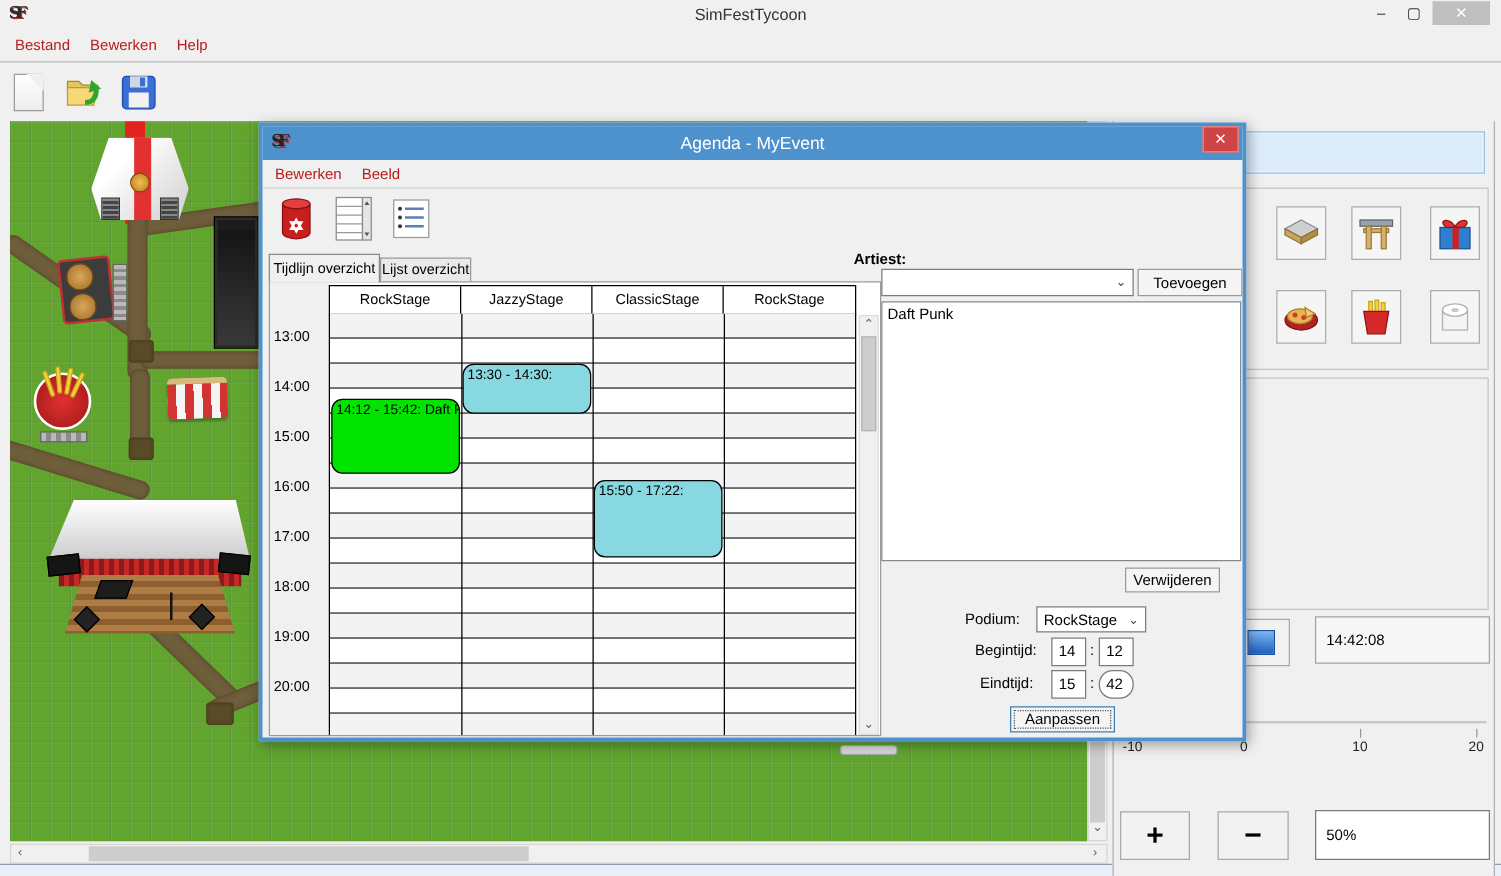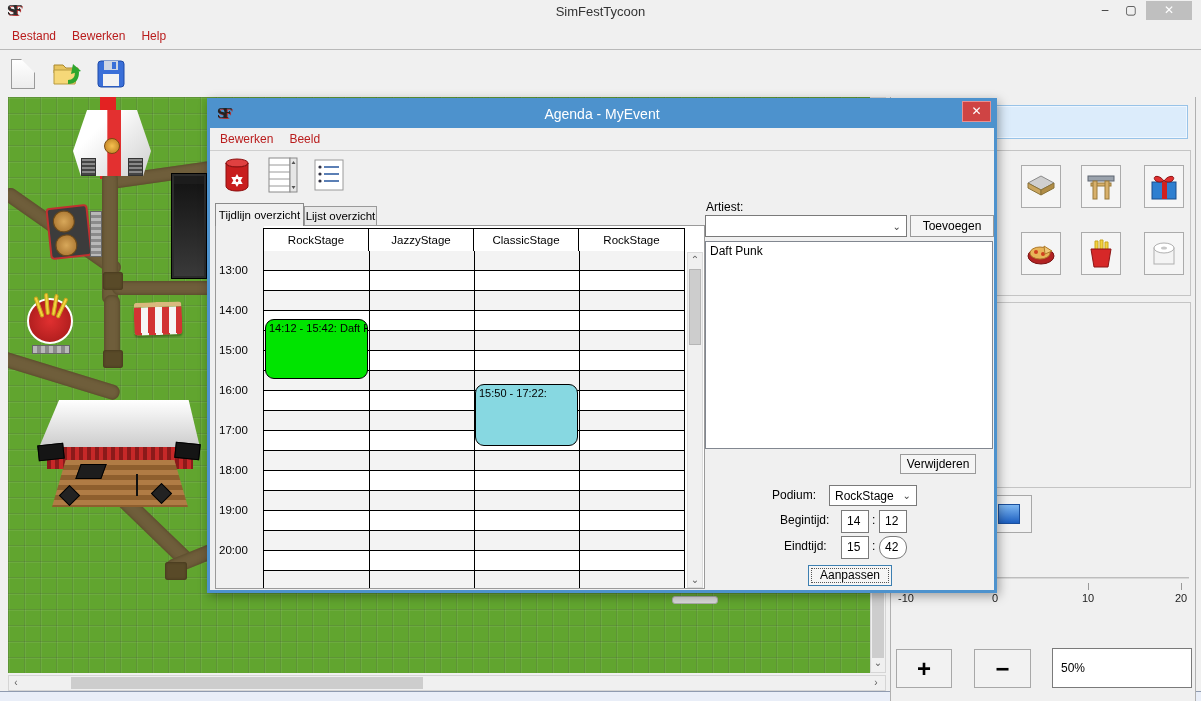--- a/index.html
+++ b/index.html
@@ -288,20 +288,21 @@
         <ellipse cx="14" cy="8" rx="10" ry="5" fill="#ffffff" stroke="#b0b0b0"></ellipse>
         <ellipse cx="14" cy="8" rx="3" ry="1.6" fill="#c8c8c8"></ellipse>
       </svg>
     </div>
 
     <div class="groupbox abs" style="left:3px;top:205px;width:297px;height:186px;"></div>
 
     <div id="run-btn" class="abs">
       <div id="run-square"></div>
     </div>
+    <div id="clock-box" class="abs">14:42:08</div>
 
     <div id="slider-track" class="abs"></div>
     <div id="ticks"></div>
 
     <div class="zoom-btn abs" style="left:5px;width:56px;">+</div>
     <div class="zoom-btn abs" style="left:83px;width:57px;">−</div>
     <div id="zoom-box" class="abs">50%</div>
   <div class="tick" style="left: 15px;"></div>
       <div class="tick-label" style="left: 0px;">-10</div>
       <div class="tick" style="left: 104px;"></div>
@@ -376,38 +377,39 @@
           <div class="grid-row" style="top: 220px;"></div>
           <div class="grid-row alt" style="top: 240px;"></div>
           <div class="grid-row" style="top: 260px;"></div>
           <div class="grid-row alt" style="top: 280px;"></div>
           <div class="grid-row" style="top: 300px;"></div>
           <div class="grid-row alt" style="top: 320px;"></div>
           <div class="v-line" style="left: 105px;"></div>
           <div class="v-line" style="left: 210px;"></div>
           <div class="v-line" style="left: 315px;"></div>
           <div class="event" style="left: 1px; width: 103px; top: 68px; height: 60px; background: rgb(0, 228, 0);">14:12 - 15:42: Daft Punk</div>
+          <div class="event" style="left: 106px; width: 103px; top: 40px; height: 40px; background: rgb(135, 216, 225);">13:30 - 14:30:</div>
           <div class="event" style="left: 211px; width: 103px; top: 133.333px; height: 61.3333px; background: rgb(135, 216, 225);">15:50 - 17:22:</div>
         </div>
       <div id="grid-scroll" class="abs">
         <div class="sb-arrow" style="left:0;top:0;">⌃</div>
         <div class="sb-thumb" style="left:1px;top:16px;width:12px;height:76px;border:1px solid #b5b5b5;"></div>
         <div class="sb-arrow" style="left:0;bottom:0;">⌄</div>
       </div>
     <div class="hour-label" style="top: 38px;">13:00</div>
         <div class="hour-label" style="top: 78px;">14:00</div>
         <div class="hour-label" style="top: 118px;">15:00</div>
         <div class="hour-label" style="top: 158px;">16:00</div>
         <div class="hour-label" style="top: 198px;">17:00</div>
         <div class="hour-label" style="top: 238px;">18:00</div>
         <div class="hour-label" style="top: 278px;">19:00</div>
         <div class="hour-label" style="top: 318px;">20:00</div>
       </div>
 
-    <div class="label abs" style="left:496px;top:99px;">Artiest:</div>
+    <div class="label abs" style="left:473px;top:99px;font-weight:bold;">Artiest:</div>
     <div class="combo abs" style="left:495px;top:114px;width:202px;height:22px;">
       <span></span>
       <span class="chev">⌄</span>
     </div>
     <div class="btn abs" style="left:700px;top:114px;width:84px;height:22px;line-height:20px;">Toevoegen</div>
     <div id="listbox" class="abs">
         <div>Daft Punk</div>
       </div>
     <div class="btn abs" style="left:690px;top:353px;width:76px;height:20px;line-height:18px;">Verwijderen</div>
 

